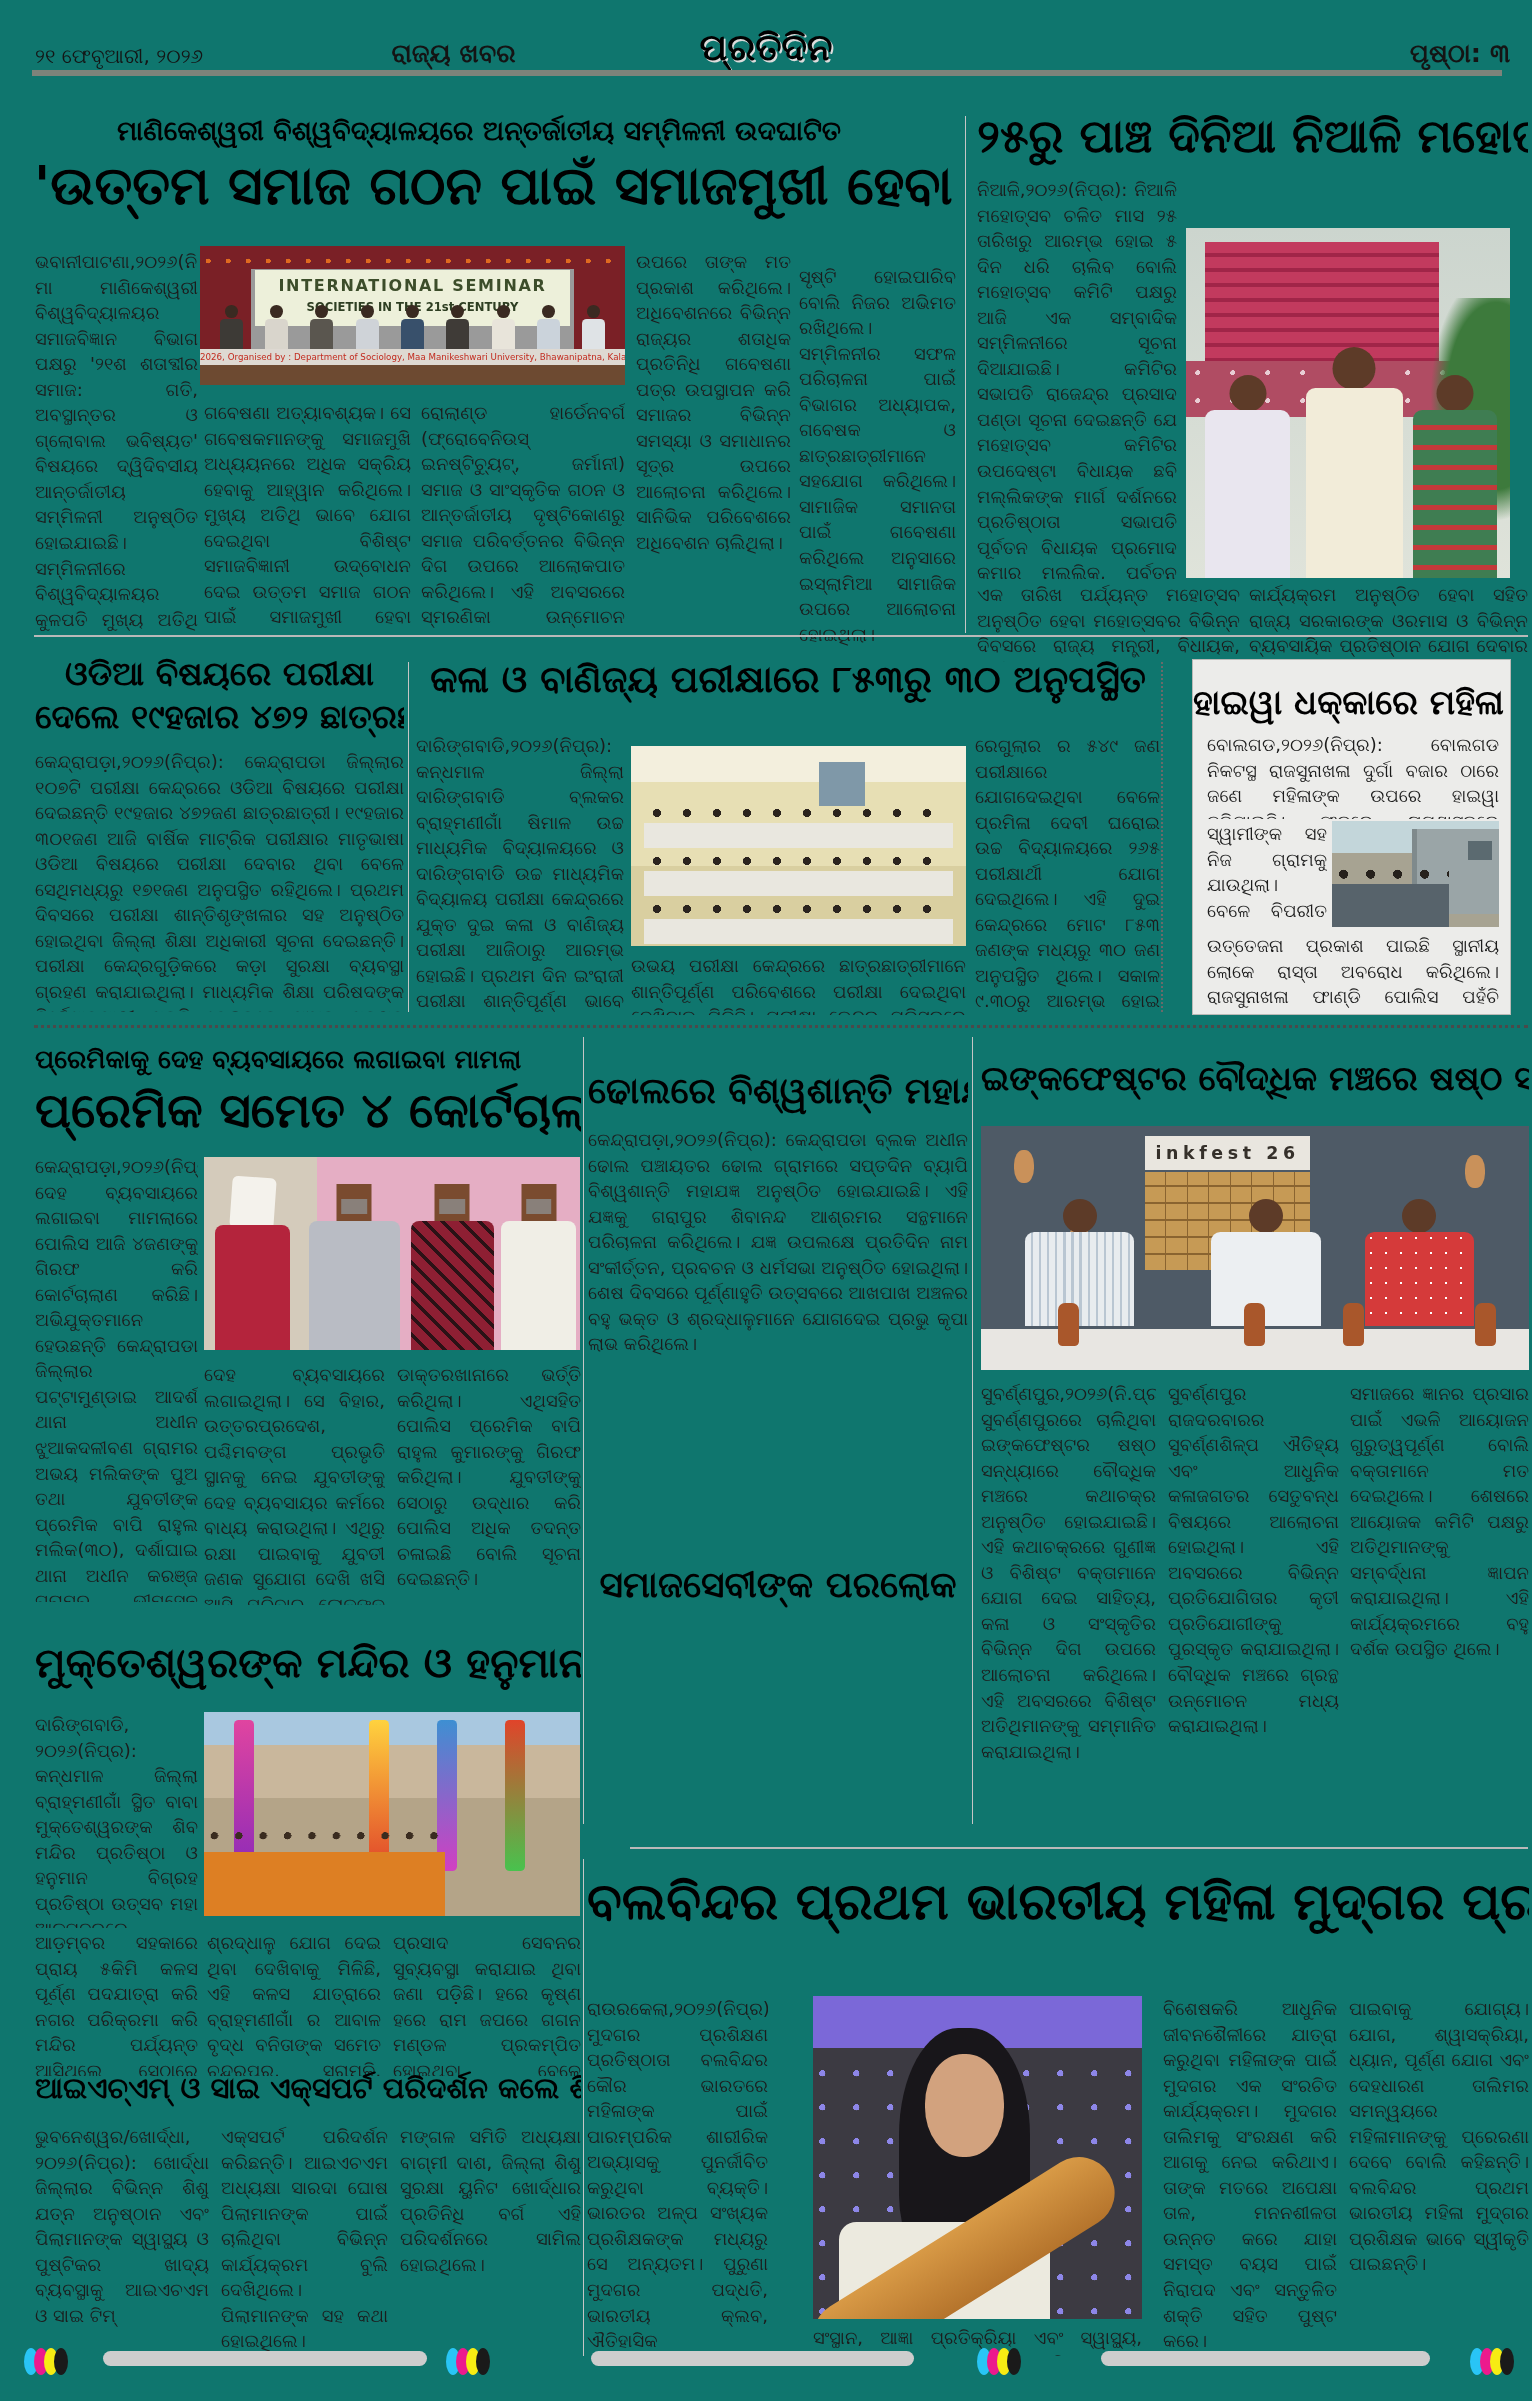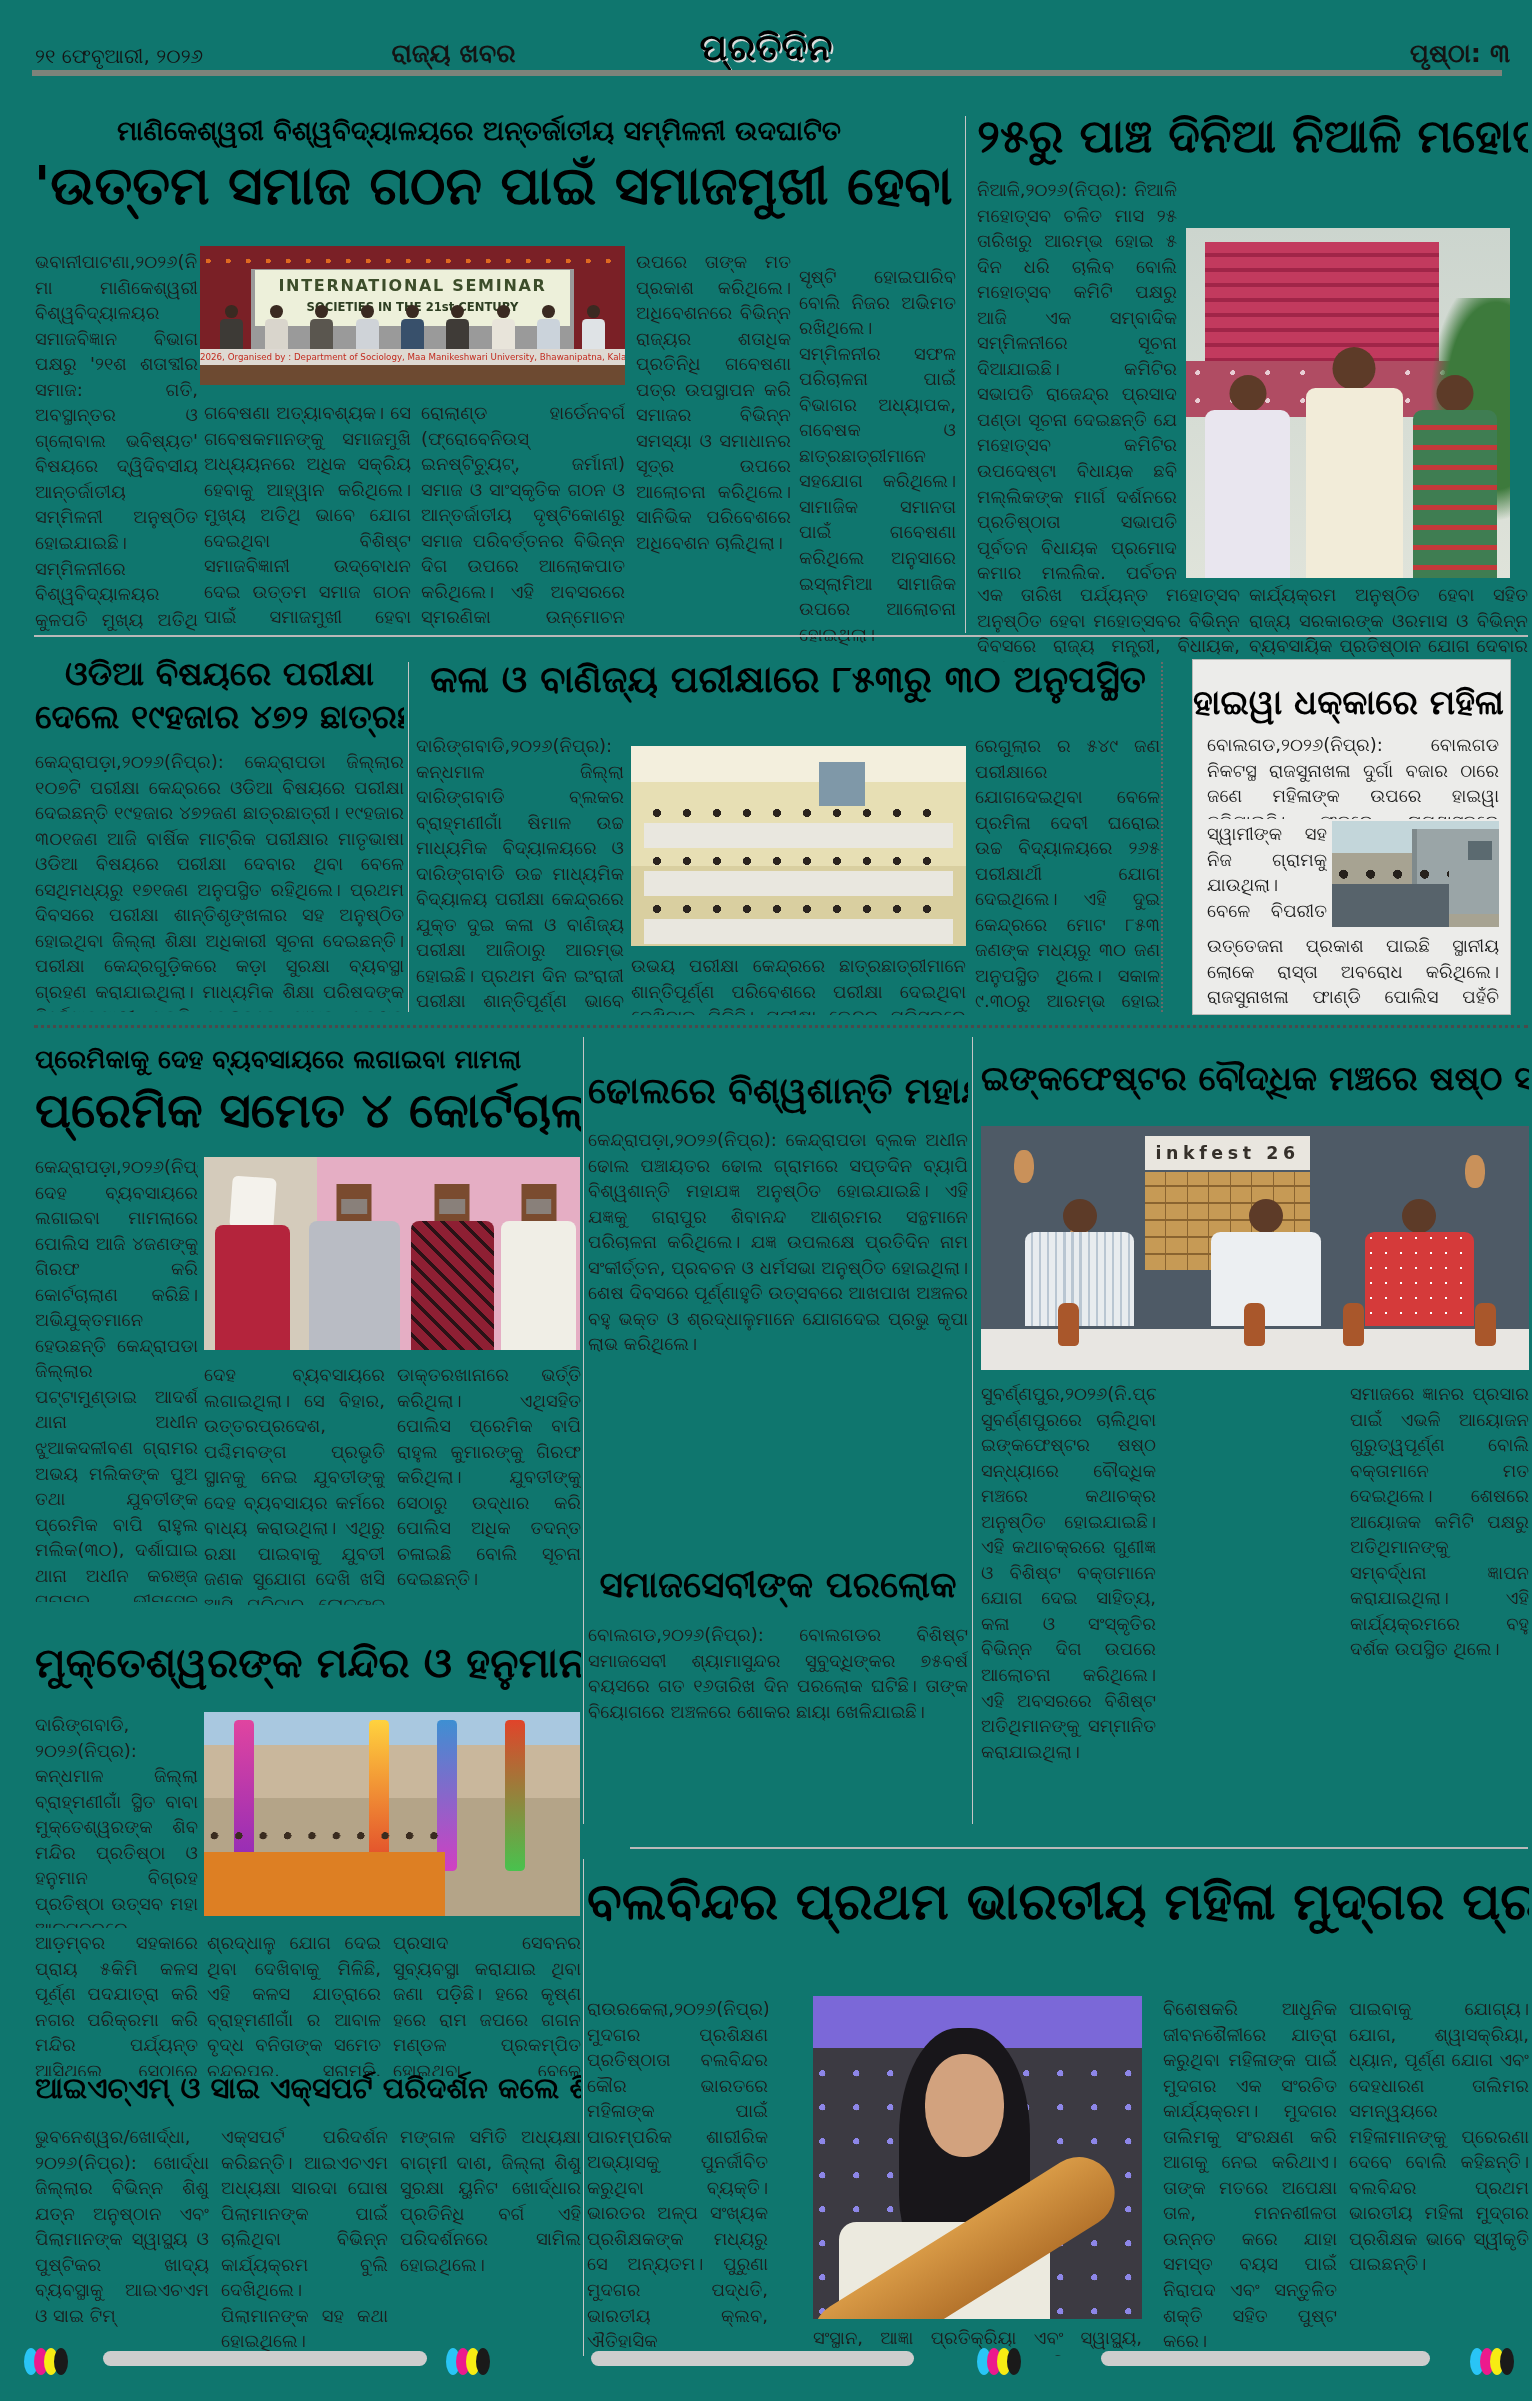--- a/index.html
+++ b/index.html
@@ -239,21 +239,20 @@
   <div class="abs txt" style="left:204px;top:1362px;width:181px;height:243px">ଦେହ ବ୍ୟବସାୟରେ ଲଗାଇଥିଲା। ସେ ବିହାର, ଉତ୍ତରପ୍ରଦେଶ, ପଶ୍ଚିମବଙ୍ଗ ପ୍ରଭୃତି ସ୍ଥାନକୁ ନେଇ ଯୁବତୀଙ୍କୁ ଦେହ ବ୍ୟବସାୟର କର୍ମରେ ବାଧ୍ୟ କରାଉଥିଲା। ଏଥିରୁ ରକ୍ଷା ପାଇବାକୁ ଯୁବତୀ ଜଣକ ସୁଯୋଗ ଦେଖି ଖସି ଆସି ପରିବାର ଲୋକଙ୍କୁ ସୂଚନା ଦେଇଥିଲେ।</div>
   <div class="abs txt" style="left:397px;top:1362px;width:184px;height:243px">ଡାକ୍ତରଖାନାରେ ଭର୍ତ୍ତି କରିଥିଲା। ଏଥିସହିତ ପୋଲିସ ପ୍ରେମିକ ବାପି ରାହୁଲ କୁମାରଙ୍କୁ ଗିରଫ କରିଥିଲା। ଯୁବତୀଙ୍କୁ ସେଠାରୁ ଉଦ୍ଧାର କରି ପୋଲିସ ଅଧିକ ତଦନ୍ତ ଚଳାଇଛି ବୋଲି ସୂଚନା ଦେଇଛନ୍ତି।</div>
 
   <div class="abs vdiv" style="left:583px;top:1037px;width:1.2px;height:787px"></div>
   <div class="abs vdiv" style="left:972px;top:1037px;width:1.2px;height:787px"></div>
 
   <div class="abs hl" style="left:588px;top:1070px;width:380px;height:48px;font-size:36px">ଢୋଲରେ ବିଶ୍ୱଶାନ୍ତି ମହାଯଜ୍ଞ</div>
   <div class="abs txt" style="left:588px;top:1127px;width:380px;height:395px">କେନ୍ଦ୍ରାପଡ଼ା,୨୦୨୬(ନିପ୍ର): କେନ୍ଦ୍ରାପଡା ବ୍ଲକ ଅଧୀନ ଢୋଲ ପଞ୍ଚାୟତର ଢୋଲ ଗ୍ରାମରେ ସପ୍ତଦିନ ବ୍ୟାପି ବିଶ୍ୱଶାନ୍ତି ମହାଯଜ୍ଞ ଅନୁଷ୍ଠିତ ହୋଇଯାଇଛି। ଏହି ଯଜ୍ଞକୁ ଗରାପୁର ଶିବାନନ୍ଦ ଆଶ୍ରମର ସନ୍ଥମାନେ ପରିଚାଳନା କରିଥିଲେ। ଯଜ୍ଞ ଉପଲକ୍ଷେ ପ୍ରତିଦିନ ନାମ ସଂକୀର୍ତ୍ତନ, ପ୍ରବଚନ ଓ ଧର୍ମସଭା ଅନୁଷ୍ଠିତ ହୋଇଥିଲା। ଶେଷ ଦିବସରେ ପୂର୍ଣ୍ଣାହୁତି ଉତ୍ସବରେ ଆଖପାଖ ଅଞ୍ଚଳର ବହୁ ଭକ୍ତ ଓ ଶ୍ରଦ୍ଧାଳୁମାନେ ଯୋଗଦେଇ ପ୍ରଭୁ କୃପା ଲାଭ କରିଥିଲେ।</div>
 
   <div class="abs hl" style="left:588px;top:1564px;width:380px;height:49px;font-size:36px">ସମାଜସେବୀଙ୍କ ପରଲୋକ</div>
-  <div class="abs txt" style="left:588px;top:1622px;width:380px;height:195px">ବୋଲଗଡ,୨୦୨୬(ନିପ୍ର): ବୋଲଗଡର ବିଶିଷ୍ଟ ସମାଜସେବୀ ଶ୍ୟାମାସୁନ୍ଦର ସୁବୁଦ୍ଧିଙ୍କର ୭୫ବର୍ଷ ବୟସରେ ଗତ ୧୬ତାରିଖ ଦିନ ପରଲୋକ ଘଟିଛି। ତାଙ୍କ ବିୟୋଗରେ ଅଞ୍ଚଳରେ ଶୋକର ଛାୟା ଖେଳିଯାଇଛି।</div>
 
   <div class="abs hl" style="left:981px;top:1058px;width:548px;height:55px;font-size:34px">ଇଙ୍କଫେଷ୍ଟର ବୌଦ୍ଧିକ ମଞ୍ଚରେ ଷଷ୍ଠ ସନ୍ଧ୍ୟାର କଥାଚକ୍ର</div>
   <div class="photo" style="left:981px;top:1126px;width:548px;height:244px">
     <div class="ink-bg"></div>
     <div class="ink-mask" style="left:6%;top:10%"></div>
     <div class="ink-mask" style="left:16%;top:40%"></div>
     <div class="ink-mask" style="right:8%;top:12%"></div>
     <div class="ink-mask" style="right:18%;top:44%"></div>
     <div class="ink-signbox">inkfest 26</div>
     <div class="ink-art"></div>
@@ -269,20 +268,21 @@
         <div class="nia-h" style="width:34px;height:34px"></div>
         <div class="nia-s" style="background:#d53a3a;top:33px;background-image:radial-gradient(circle 1.7px at 5.8px 5.8px,#fff 60%,transparent 62%);background-size:15px 15px"></div>
       </div>
     <div class="ink-table"></div>
     <div class="ink-pot" style="left:14%"></div>
     <div class="ink-pot" style="left:48%"></div>
     <div class="ink-pot" style="left:66%"></div>
     <div class="ink-pot" style="right:6%"></div>
   </div>
   <div class="abs txt" style="left:981px;top:1381px;width:175px;height:431px">ସୁବର୍ଣ୍ଣପୁର,୨୦୨୬(ନି.ପ୍ର): ସୁବର୍ଣ୍ଣପୁରରେ ଚାଲିଥିବା ଇଙ୍କଫେଷ୍ଟର ଷଷ୍ଠ ସନ୍ଧ୍ୟାରେ ବୌଦ୍ଧିକ ମଞ୍ଚରେ କଥାଚକ୍ର ଅନୁଷ୍ଠିତ ହୋଇଯାଇଛି। ଏହି କଥାଚକ୍ରରେ ଗୁଣୀଜ୍ଞ ଓ ବିଶିଷ୍ଟ ବକ୍ତାମାନେ ଯୋଗ ଦେଇ ସାହିତ୍ୟ, କଳା ଓ ସଂସ୍କୃତିର ବିଭିନ୍ନ ଦିଗ ଉପରେ ଆଲୋଚନା କରିଥିଲେ। ଏହି ଅବସରରେ ବିଶିଷ୍ଟ ଅତିଥିମାନଙ୍କୁ ସମ୍ମାନିତ କରାଯାଇଥିଲା।</div>
+  <div class="abs txt" style="left:1168px;top:1381px;width:171px;height:431px">ସୁବର୍ଣ୍ଣପୁର ରାଜଦରବାରର ସୁବର୍ଣ୍ଣଶିଳ୍ପ ଐତିହ୍ୟ ଏବଂ ଆଧୁନିକ କଳାଜଗତର ସେତୁବନ୍ଧ ବିଷୟରେ ଆଲୋଚନା ହୋଇଥିଲା। ଏହି ଅବସରରେ ବିଭିନ୍ନ ପ୍ରତିଯୋଗିତାର କୃତୀ ପ୍ରତିଯୋଗୀଙ୍କୁ ପୁରସ୍କୃତ କରାଯାଇଥିଲା। ବୌଦ୍ଧିକ ମଞ୍ଚରେ ଗ୍ରନ୍ଥ ଉନ୍ମୋଚନ ମଧ୍ୟ କରାଯାଇଥିଲା।</div>
   <div class="abs txt" style="left:1350px;top:1381px;width:179px;height:431px">ସମାଜରେ ଜ୍ଞାନର ପ୍ରସାର ପାଇଁ ଏଭଳି ଆୟୋଜନ ଗୁରୁତ୍ୱପୂର୍ଣ୍ଣ ବୋଲି ବକ୍ତାମାନେ ମତ ଦେଇଥିଲେ। ଶେଷରେ ଆୟୋଜକ କମିଟି ପକ୍ଷରୁ ଅତିଥିମାନଙ୍କୁ ସମ୍ବର୍ଦ୍ଧନା ଜ୍ଞାପନ କରାଯାଇଥିଲା। ଏହି କାର୍ଯ୍ୟକ୍ରମରେ ବହୁ ଦର୍ଶକ ଉପସ୍ଥିତ ଥିଲେ।</div>
 
   <div class="abs hl" style="left:35px;top:1639px;width:546px;height:64px;font-size:41px">ମୁକ୍ତେଶ୍ୱରଙ୍କ ମନ୍ଦିର ଓ ହନୁମାନ ବିଗ୍ରହ ପ୍ରତିଷ୍ଠା</div>
   <div class="abs txt" style="left:35px;top:1712px;width:163px;height:216px">ଦାରିଙ୍ଗବାଡି, ୨୦୨୬(ନିପ୍ର): କନ୍ଧମାଳ ଜିଲ୍ଲା ବ୍ରାହ୍ମଣୀଗାଁ ସ୍ଥିତ ବାବା ମୁକ୍ତେଶ୍ୱରଙ୍କ ଶିବ ମନ୍ଦିର ପ୍ରତିଷ୍ଠା ଓ ହନୁମାନ ବିଗ୍ରହ ପ୍ରତିଷ୍ଠା ଉତ୍ସବ ମହା ଆଡ଼ମ୍ବରରେ ଅନୁଷ୍ଠିତ ହୋଇ ଯାଇଛି। ଶୋଭାଯାତ୍ରାରେ ଶହ ଶହ ଭକ୍ତ ଯୋଗ ଦେଇଥିଲେ।</div>
   <div class="photo" style="left:204px;top:1712px;width:376px;height:204px">
     <div class="pro-sky"></div>
     <div class="pro-str" style="left:8%;background:linear-gradient(#e044a0,#8e2bb8)"></div>
     <div class="pro-str" style="left:26%;background:linear-gradient(#48c24e,#ffd title0)"></div>
     <div class="pro-str" style="left:44%;background:linear-gradient(#ffd23e,#e0442a)"></div>
     <div class="pro-str" style="left:62%;background:linear-gradient(#3e8fd2,#d23ec2)"></div>

